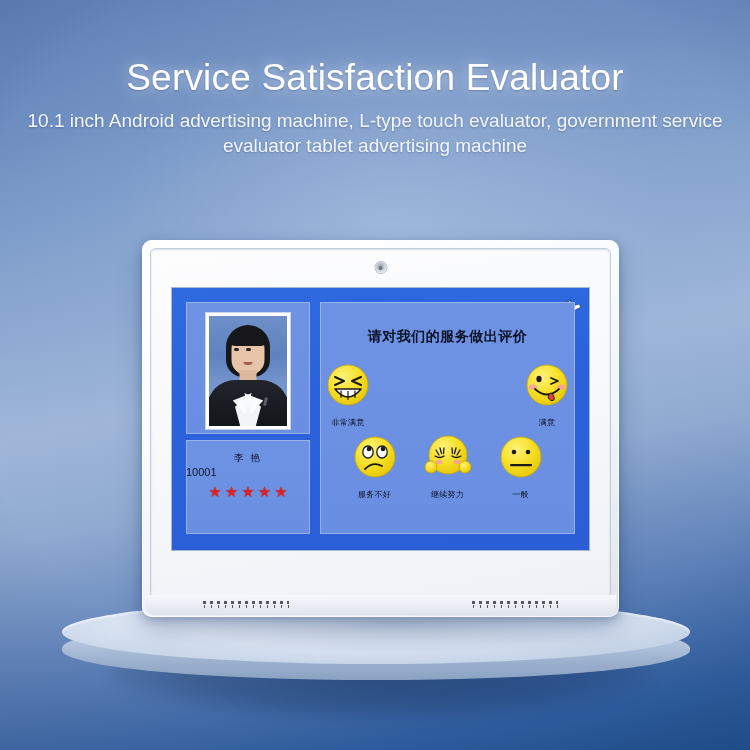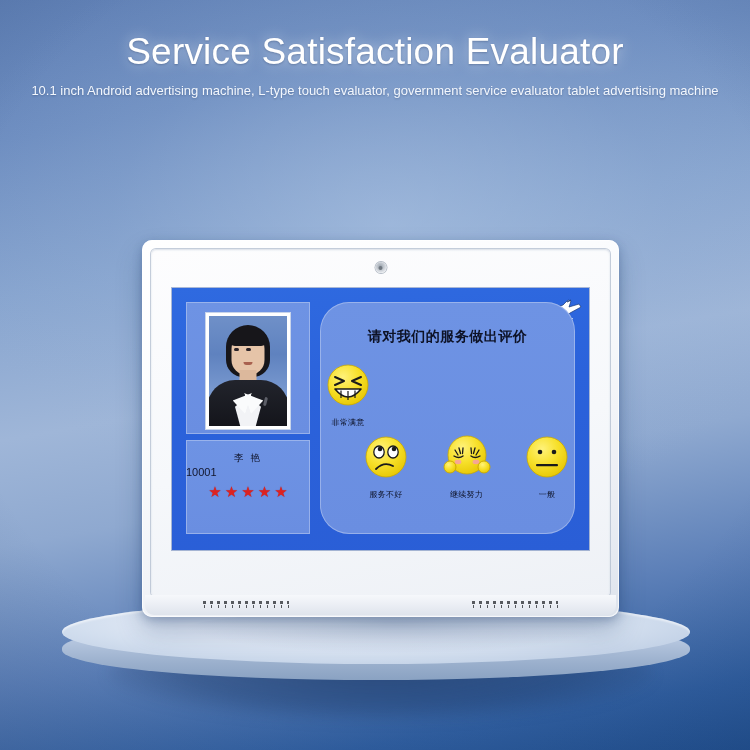--- a/index.html
+++ b/index.html
@@ -15,28 +15,28 @@
   }
   
   #vignette{
     position:absolute;inset:0;pointer-events:none;
     background:radial-gradient(ellipse 760px 700px at 50% 42%, rgba(0,0,0,0) 55%, rgba(25,55,100,0.30) 100%);
   }
 
   
   #header{position:absolute;left:0;top:0;width:750px;text-align:center;z-index:6;}
   #title{
-    margin:0;padding-top:32px;
+    margin:0;padding-top:58px;
     font-size:37px;font-weight:400;letter-spacing:.2px;color:#ffffff;
     text-shadow:0 0 14px rgba(255,255,255,.55),0 1px 2px rgba(20,40,80,.35);
     line-height:1.08;
   }
   #subtitle{
     margin:10px auto 0;max-width:700px;
-    font-size:13px;font-weight:400;color:#f3f7fd;line-height:1.32;
+    font-size:19px;font-weight:400;color:#f3f7fd;line-height:1.32;
     text-shadow:0 1px 2px rgba(20,40,80,.30);
   }
 
   
   #ped-shadow{
     position:absolute;left:108px;top:628px;width:545px;height:92px;border-radius:50%;
     background:radial-gradient(ellipse at 50% 40%, rgba(18,44,86,.58) 0%, rgba(18,44,86,.34) 52%, rgba(18,44,86,0) 78%);
     filter:blur(7px);z-index:2;
   }
   #pedestal{
@@ -119,21 +119,21 @@
   #plane{position:absolute;right:6px;top:8px;}
 
   .panel{
     position:absolute;
     background:linear-gradient(180deg,#6e93e4 0%,#6a8ee1 100%);
     box-shadow:0 0 0 1px rgba(255,255,255,.30) inset;
   }
   
   #panel-photo{left:14px;top:14px;width:124px;height:132px;}
   #panel-user{left:14px;top:152px;width:124px;height:94px;}
-  #panel-rate{left:148px;top:14px;width:255px;height:232px;border-radius:29px;}
+  #panel-rate{left:148px;top:14px;width:255px;height:232px;}
 
   #photo{
     position:absolute;left:50%;top:11px;transform:translateX(-50%);
     width:78px;height:110px;background:#ffffff;padding:3px;
     box-shadow:0 0 0 1px rgba(210,220,235,.9);
   }
   #photo-inner{
     position:relative;width:78px;height:110px;overflow:hidden;
     background:linear-gradient(180deg,#6f90c8 0%,#5f82bf 35%,#7a9ad0 70%,#a9c0e0 100%);
   }
@@ -155,21 +155,21 @@
   #user-id{position:absolute;left:0;right:0;top:26px;color:#11152b;font-size:11px;font-weight:500;}
   #stars{position:absolute;left:0;right:0;top:44px;text-align:center;line-height:1;}
   .star{display:inline-block;font-size:15px;color:#dd2220;margin:0 1.5px;text-shadow:0 0 1px rgba(120,0,0,.4);}
 
   #rate-title{
     position:absolute;left:0;right:0;top:26px;text-align:center;
     color:#0d1226;font-size:14px;font-weight:700;letter-spacing:.5px;
     font-family:"DejaVu Sans",sans-serif;
   }
   #faces-top{position:absolute;left:0;right:0;top:58px;display:flex;justify-content:space-between;gap:48px;}
-  #faces-bottom{position:absolute;left:0;right:0;top:130px;display:flex;justify-content:space-between;gap:24px;padding-left:38px;}
+  #faces-bottom{position:absolute;left:0;right:0;top:130px;display:flex;justify-content:center;gap:17px;}
   .face-cell{width:56px;text-align:center;}
   .face-label{margin-top:3px;font-size:8px;color:#0d1226;font-family:"DejaVu Sans",sans-serif;letter-spacing:.3px;}
 </style>
 </head>
 <body>
 
 <div id="stage">
 
   <div id="header">
     <h1 id="title">Service Satisfaction Evaluator</h1>
@@ -244,20 +244,39 @@
                 </defs>
               <circle cx="25" cy="25" r="20" fill="url(#gA)" stroke="#c9a800" stroke-width="0.8"></circle>
               <path d="M12 17 L21 21 L12 25" fill="none" stroke="#1a1a1a" stroke-width="2" stroke-linecap="round" stroke-linejoin="round"></path>
               <path d="M38 17 L29 21 L38 25" fill="none" stroke="#1a1a1a" stroke-width="2" stroke-linecap="round" stroke-linejoin="round"></path>
               <path d="M12 29 Q25 45 38 29 Z" fill="#ffffff" stroke="#1a1a1a" stroke-width="1.6" stroke-linejoin="round"></path>
               <path d="M18 30.5 V38 M25 31 V40 M32 30.5 V38" stroke="#1a1a1a" stroke-width="1.2"></path>
             </svg>
             <div class="face-label">非常满意</div>
           </div>
 
+          <div class="face-cell">
+            <svg width="50" height="50" viewBox="0 0 50 50">
+              <defs>
+                  <radialGradient id="gB" cx="38%" cy="30%" r="72%">
+                <stop offset="0%" stop-color="#fff27a"></stop>
+                    <stop offset="55%" stop-color="#f7e02a"></stop>
+                    <stop offset="100%" stop-color="#e8c907"></stop>
+              </radialGradient>
+                </defs>
+              <circle cx="25" cy="25" r="20" fill="url(#gB)" stroke="#c9a800" stroke-width="0.8"></circle>
+              <ellipse cx="17" cy="19" rx="2.6" ry="3.2" fill="#1a1a1a"></ellipse>
+              <path d="M29 18 L36 21 L29 24" fill="none" stroke="#1a1a1a" stroke-width="1.8" stroke-linecap="round" stroke-linejoin="round"></path>
+              <ellipse cx="11" cy="27" rx="4" ry="2.6" fill="#f79ab0" opacity=".85"></ellipse>
+              <ellipse cx="39" cy="27" rx="4" ry="2.6" fill="#f79ab0" opacity=".85"></ellipse>
+              <path d="M13 29 Q25 40 37 29" fill="none" stroke="#1a1a1a" stroke-width="1.8" stroke-linecap="round"></path>
+              <path d="M28 33 q5 1 4 7 q-4 2 -6 -3 Z" fill="#e8413c" stroke="#1a1a1a" stroke-width="1"></path>
+            </svg>
+            <div class="face-label">满意</div>
+          </div>
 
         </div>
 
         <div id="faces-bottom">
 
           <div class="face-cell">
             <svg width="50" height="50" viewBox="0 0 50 50">
               <defs>
                   <radialGradient id="gC" cx="38%" cy="30%" r="72%">
                 <stop offset="0%" stop-color="#fff27a"></stop>

